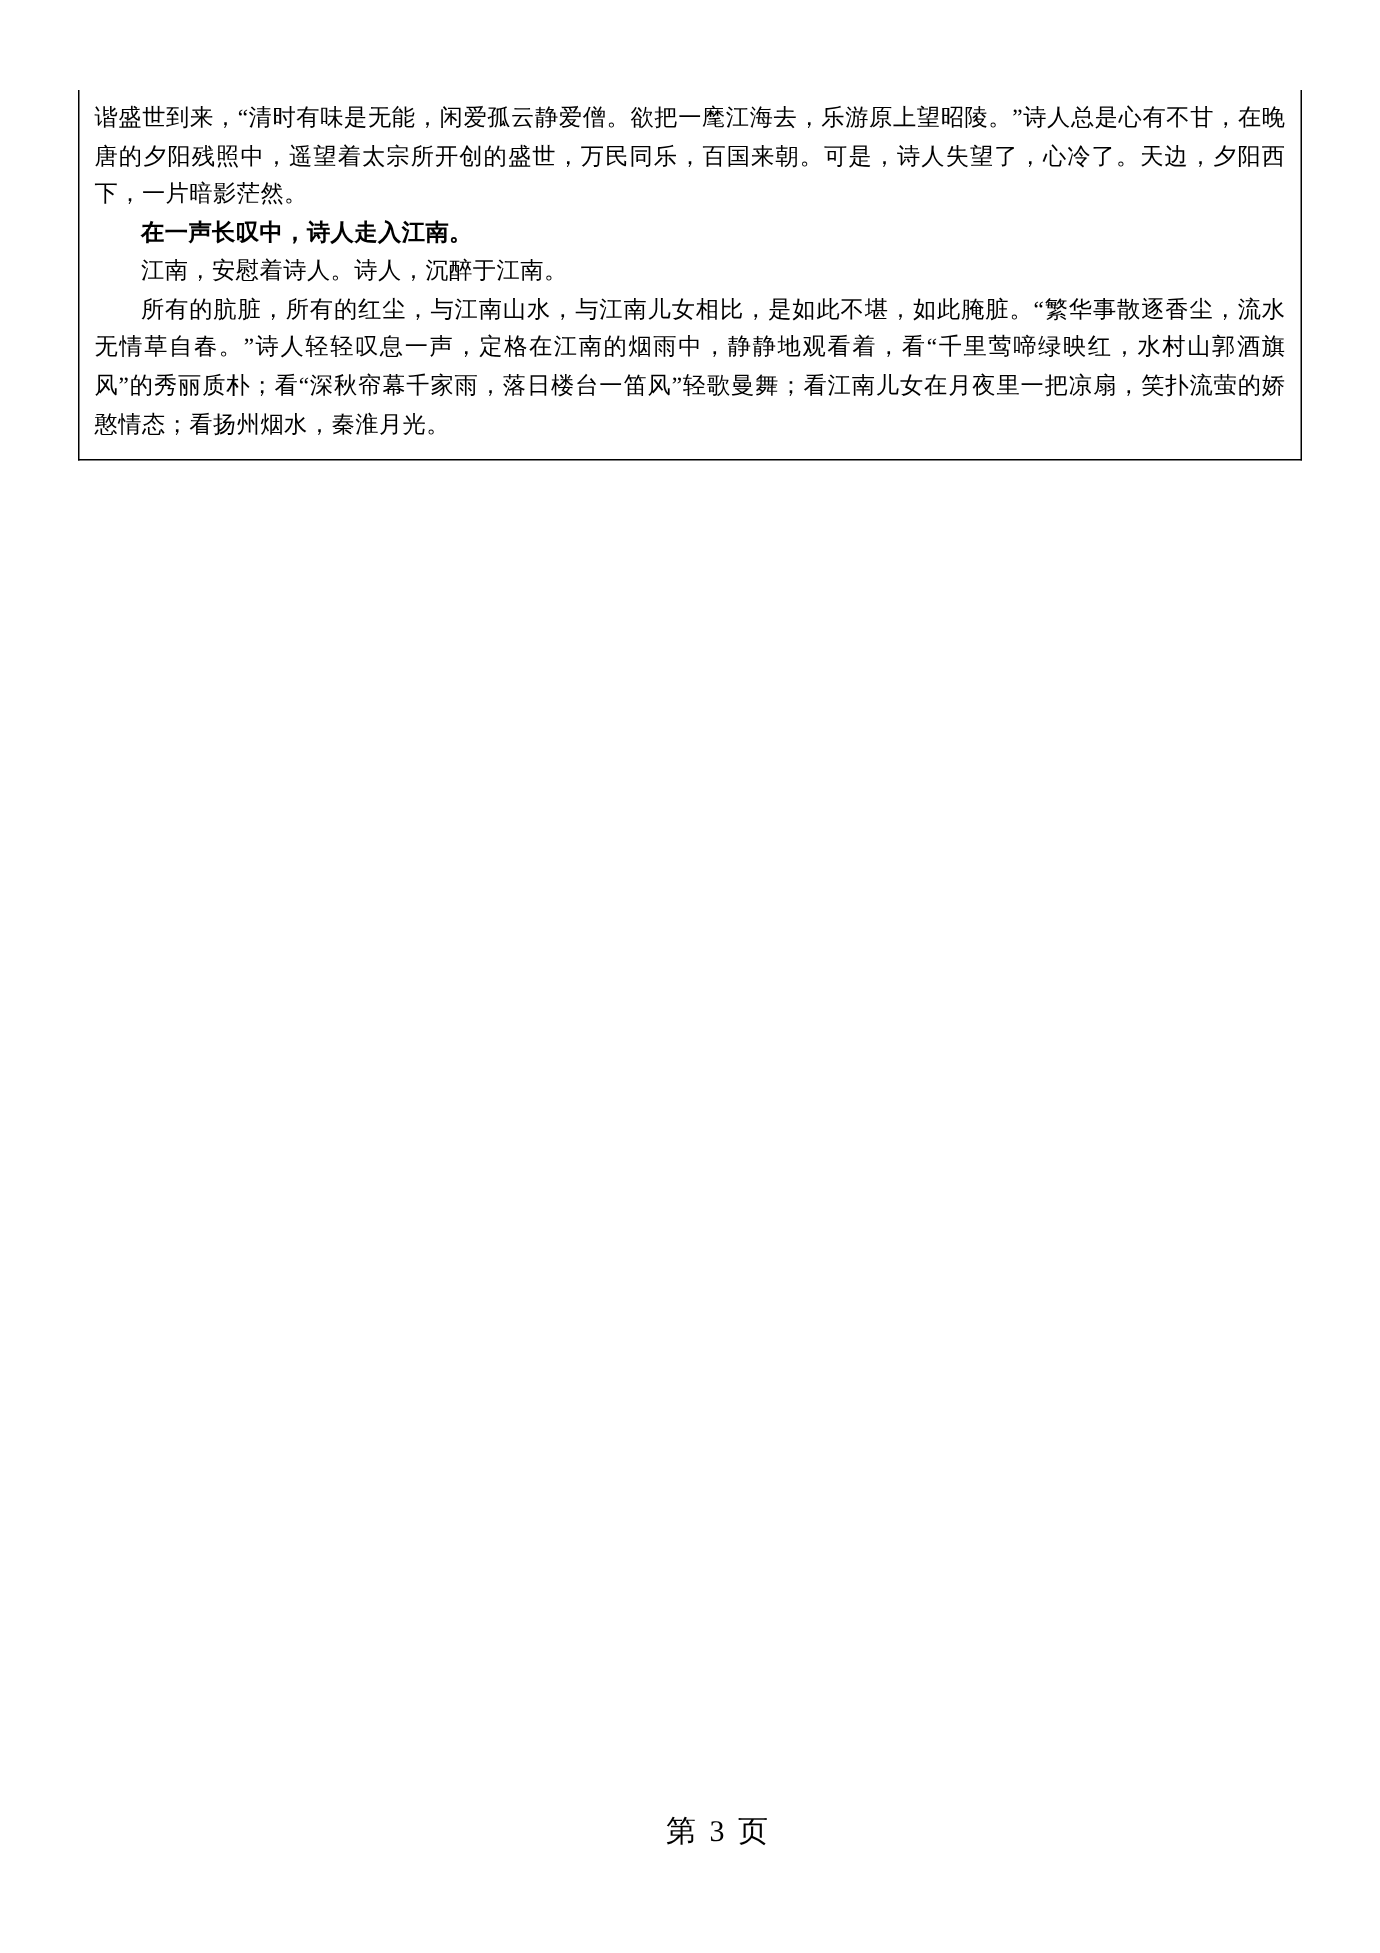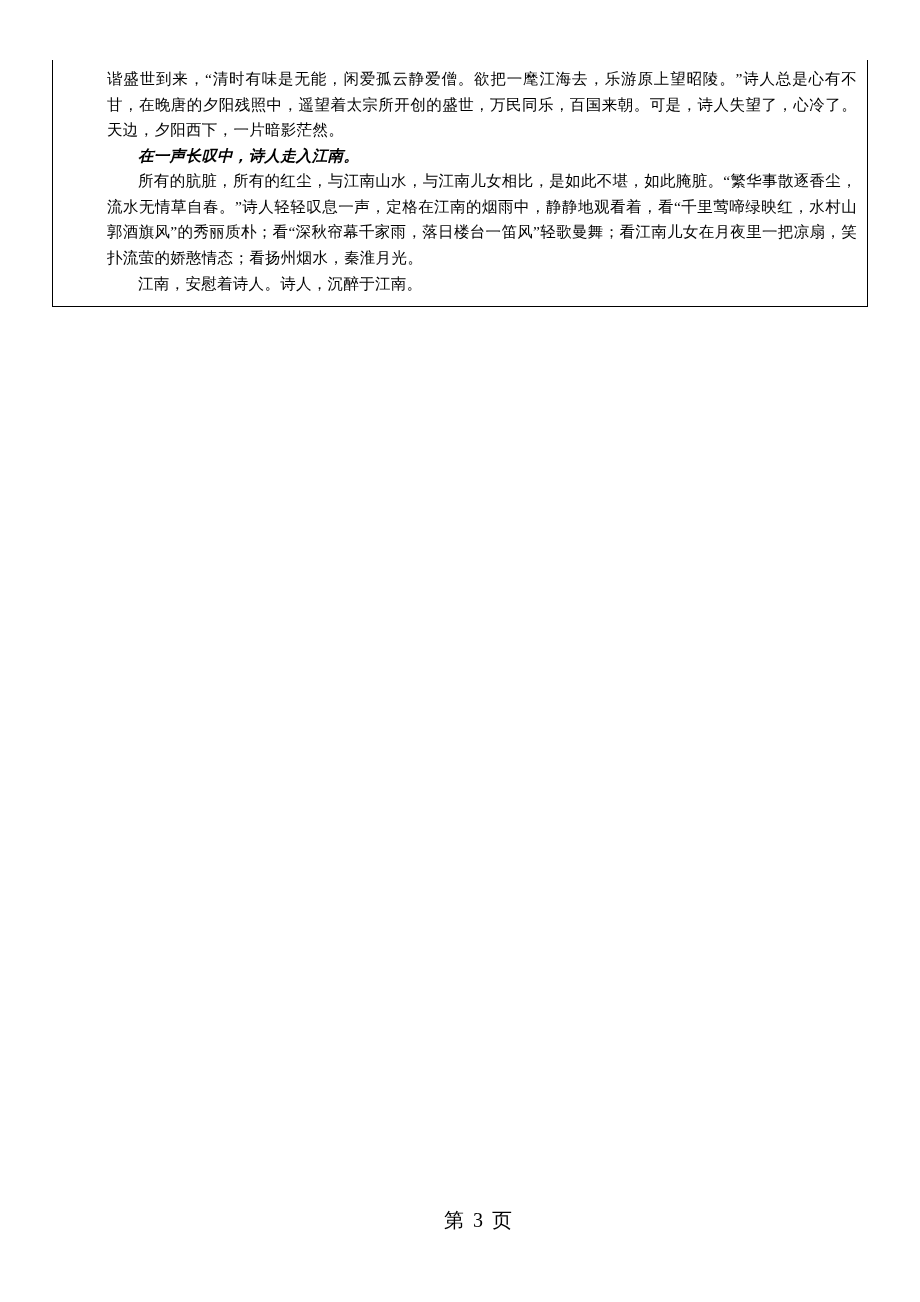--- a/index.html
+++ b/index.html
@@ -22,44 +22,42 @@
       border: 1px solid #000;
       border-top: none;
       padding: 6px 10px 10px 10px;
     }
     .paragraph {
       font-size: 15.5px;
       line-height: 1.65;
       color: #000;
       text-align: justify;
       letter-spacing: 0.3px;
-      margin-left: 44px;
     }
     .paragraph.indented {
       text-indent: 2em;
     }
     .bold {
       font-weight: bold;
-      font-style: italic;
     }
     .page-number {
       position: absolute;
       bottom: 68px;
       left: 0;
       right: 0;
       text-align: center;
       font-size: 20px;
       color: #000;
       letter-spacing: 2px;
       margin-left: 38px;
     }
   </style>
 </head>
 <body>
 
 <div class="content-box">
   <p class="paragraph">谐盛世到来，“清时有味是无能，闲爱孤云静爱僧。欲把一麾江海去，乐游原上望昭陵。”诗人总是心有不甘，在晚唐的夕阳残照中，遥望着太宗所开创的盛世，万民同乐，百国来朝。可是，诗人失望了，心冷了。天边，夕阳西下，一片暗影茫然。</p>
   <p class="paragraph indented bold">在一声长叹中，诗人走入江南。</p>
+  <p class="paragraph indented">江南，安慰着诗人。诗人，沉醉于江南。</p>
   <p class="paragraph indented">所有的肮脏，所有的红尘，与江南山水，与江南儿女相比，是如此不堪，如此腌脏。“繁华事散逐香尘，流水无情草自春。”诗人轻轻叹息一声，定格在江南的烟雨中，静静地观看着，看“千里莺啼绿映红，水村山郭酒旗风”的秀丽质朴；看“深秋帘幕千家雨，落日楼台一笛风”轻歌曼舞；看江南儿女在月夜里一把凉扇，笑扑流萤的娇憨情态；看扬州烟水，秦淮月光。</p>
-  <p class="paragraph indented">江南，安慰着诗人。诗人，沉醉于江南。</p>
 </div>
 
 <div class="page-number">第 3 页</div>
 
 </body></html>

